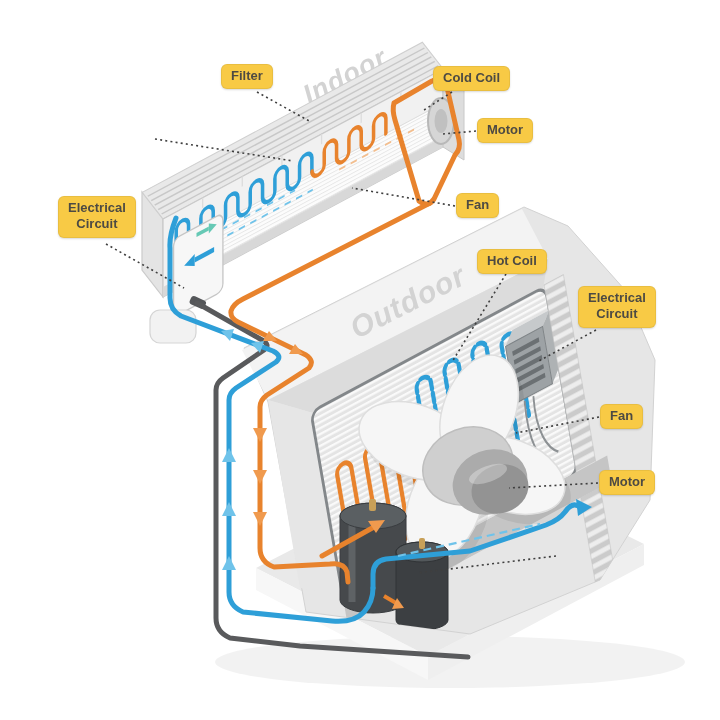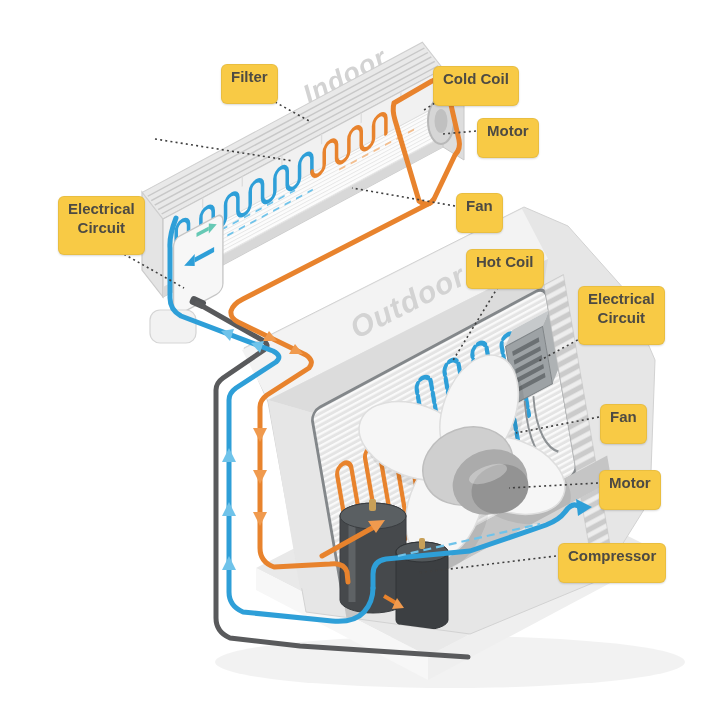--- a/index.html
+++ b/index.html
@@ -1,21 +1,21 @@
 <!DOCTYPE html>
 <html style="--c-label-background: #F8CA45; --c-label-text: #4D4A43; --c-cold-refrigerant: #2E9FD8; --c-cold-light: #6FC3EA; --c-hot-refrigerant: #E8832D; --c-hot-light: #F09A4E; --c-drain-pipe: #595A5C; --c-leader-line: #3F3F3F; --c-watermark: #D3D3D3; --c-teal-indicator: #66C9B5;"><head>
 <meta charset="utf-8">
 <style>
   html,body{margin:0;padding:0;background:#fff;}
   .stage{position:relative;width:720px;height:720px;background:#fff;overflow:hidden;
          font-family:"Liberation Sans",sans-serif;}
   .stage svg{position:absolute;left:0;top:0;}
   .label{position:absolute;background:var(--c-label-background,#F8CA45);
-         color:var(--c-label-text,#4D4A43);font-weight:bold;font-size:15px;
-         line-height:1.25;padding:3px 9px 16px;border-radius:6px;text-align:center;
+         color:var(--c-label-text,#4D4A43);font-weight:bold;font-size:13px;
+         line-height:1.25;padding:3px 9px 4px;border-radius:6px;text-align:center;
          white-space:pre-line;box-shadow:0 1px 2px rgba(0,0,0,.15);
          border:1px solid rgba(0,0,0,.06);}
   .watermark{fill:var(--c-watermark,#D3D3D3);font-weight:bold;font-style:italic;
          letter-spacing:1px;font-family:"Liberation Sans",sans-serif;}
   .leader{stroke:var(--c-leader-line,#3F3F3F);stroke-width:1.6;stroke-dasharray:2 3.2;fill:none;}
   .s-cold{stroke:var(--c-cold-refrigerant,#2E9FD8);}
   .s-cold-lt{stroke:var(--c-cold-light,#7FC9EC);}
   .f-cold{fill:var(--c-cold-refrigerant,#2E9FD8);}
   .f-cold-lt{fill:var(--c-cold-light,#58B6E8);}
   .s-hot{stroke:var(--c-hot-refrigerant,#E8832D);}
@@ -238,20 +238,19 @@
     <line class="leader" x1="556" y1="556" x2="417" y2="573"></line>
   </g>
 </svg>
 
 <div class="label" style="left:221px;top:64px;">Filter</div>
 <div class="label" style="left:433px;top:66px;">Cold Coil</div>
 <div class="label" style="left:477px;top:118px;">Motor</div>
 <div class="label" style="left:456px;top:193px;">Fan</div>
 <div class="label" style="left:58px;top:196px;">Electrical
 Circuit</div>
-<div class="label" style="left:466px;top:249px;">Hot Coil</div>
+<div class="label" style="left:477px;top:249px;">Hot Coil</div>
 <div class="label" style="left:578px;top:286px;">Electrical
 Circuit</div>
 <div class="label" style="left:600px;top:404px;">Fan</div>
 <div class="label" style="left:599px;top:470px;">Motor</div>
-<div class="label" style="left:558px;top:543px;">Compressor</div>
 
 </div>
 
 </body></html>

